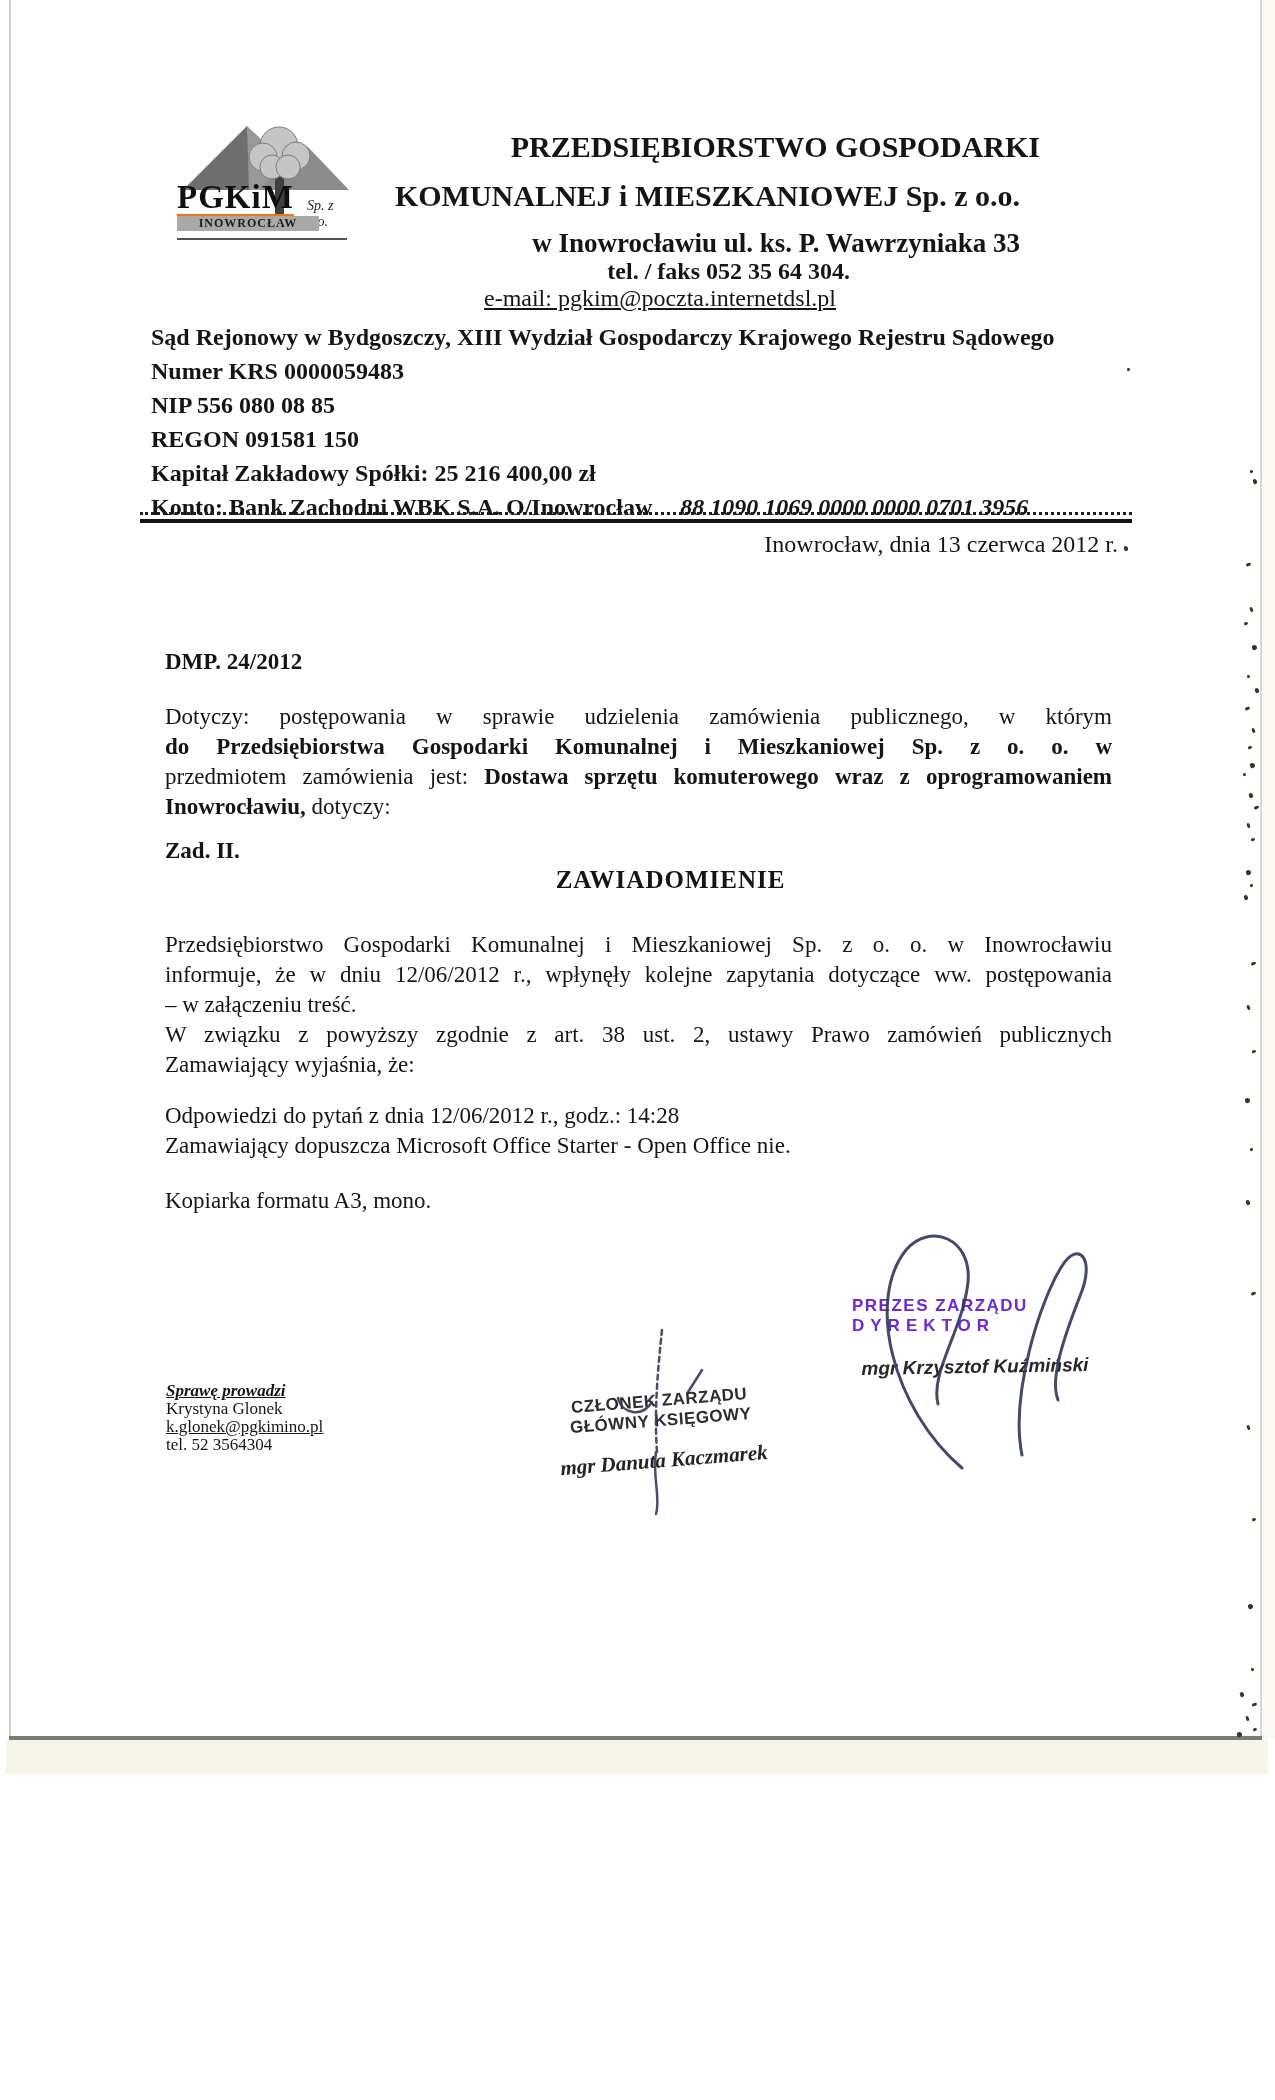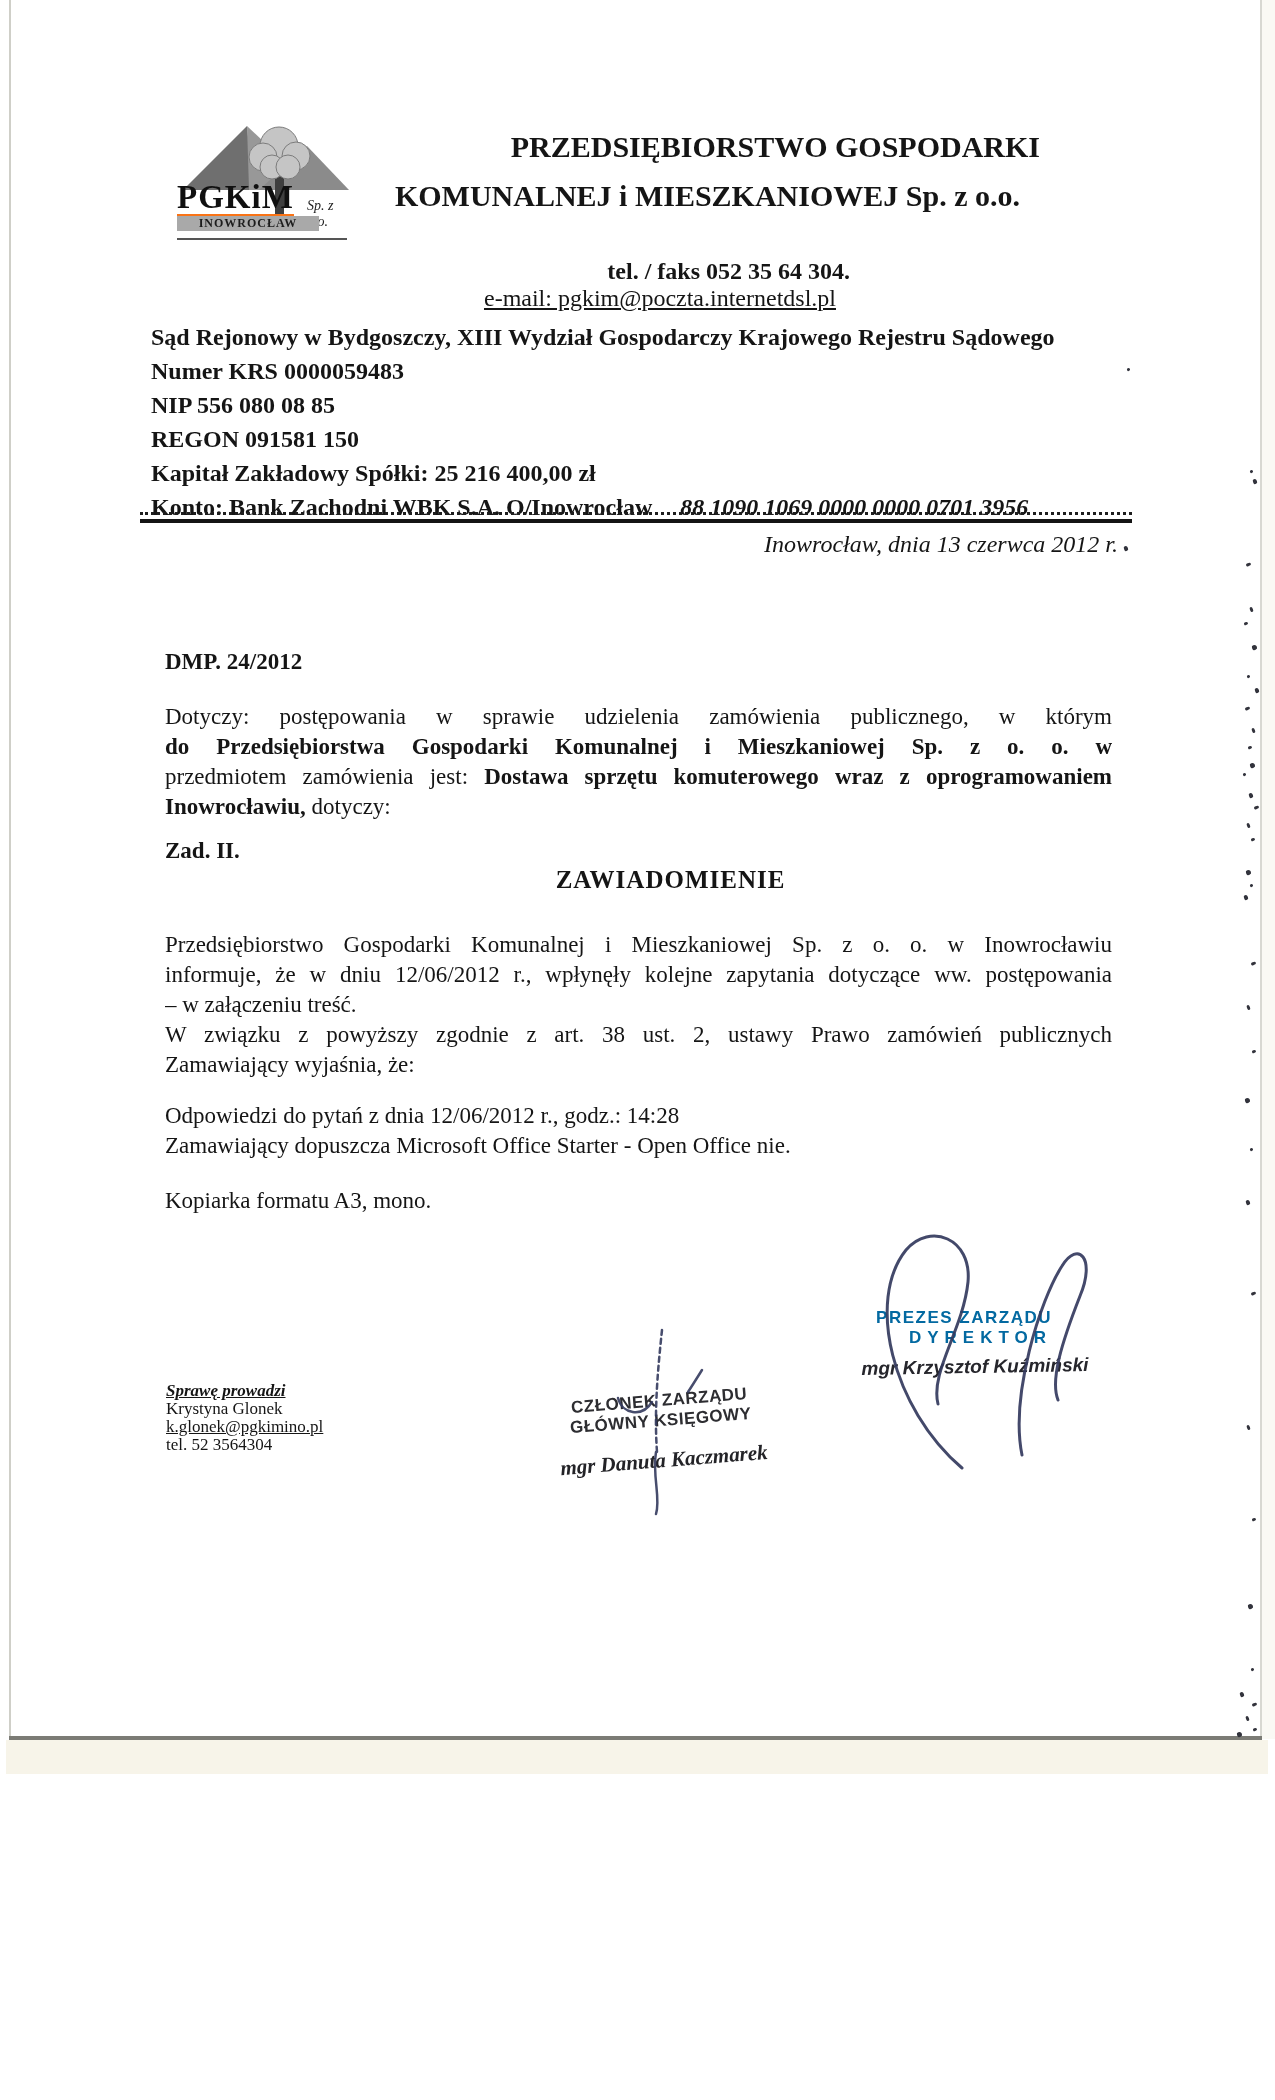--- a/index.html
+++ b/index.html
@@ -27,41 +27,41 @@
   .lh2{left:380px;top:179px;width:640px;font-size:30px;}
   .lh3{left:380px;top:228px;width:640px;font-size:27px;}
   .lh4{left:380px;top:258px;width:470px;font-size:24px;}
   .lh-email{left:380px;top:285px;width:560px;font-size:24px;font-weight:normal;text-align:center;text-decoration:underline;}
   
   .info{left:151px;top:320px;width:990px;font-weight:bold;font-size:24px;line-height:34px;}
   .acct-num{margin-left:28px;font-style:italic;}
   
   .rule-dotted{left:140px;top:512px;width:992px;height:0;border-top:3px dotted #1e1e1e;}
   .rule-solid{left:140px;top:519px;width:992px;height:4px;background:#141414;}
-  .dateline{left:600px;top:531px;width:518px;text-align:right;font-size:24px;font-style:italic;}
+  .dateline{left:600px;top:531px;width:518px;text-align:right;font-size:24px;}
   
   .ref{left:165px;top:649px;font-weight:bold;font-size:23px;}
   .block{left:165px;width:947px;font-size:23px;line-height:30px;}
   .subject{top:702px;}
   .bodytxt{top:930px;}
   .jline{height:30px;overflow:hidden;}
   .fill{text-align:justify;}
   .fill::after{content:"";display:inline-block;width:100%;height:0;}
   .task{left:165px;top:838px;font-weight:bold;font-size:23px;}
   .heading{left:165px;top:866px;width:947px;text-align:center;text-indent:64px;
            font-weight:bold;font-size:25px;letter-spacing:1px;}
   .ans1{top:1101px;} .ans2{top:1186px;}
   
   .contact{left:166px;top:1382px;font-size:17px;line-height:18px;}
   .contact-header{font-weight:bold;font-style:italic;text-decoration:underline;}
   .contact-email{text-decoration:underline;}
   
-  .stamp-pres{left:852px;top:1296px;width:200px;text-align:right;
+  .stamp-pres{left:852px;top:1296px;width:200px;text-align:left;
               font-family:"Liberation Sans","DejaVu Sans",sans-serif;
-              font-weight:bold;font-size:17px;line-height:20px;color:#0369a1;margin-top:12px;}
+              font-weight:bold;font-size:17px;line-height:20px;color:#6d28d9;}
   .stamp-pres .sp2{letter-spacing:6px;}
   .stamp-pres .sp1{letter-spacing:1.5px;}
   .name-pres{left:845px;top:1356px;width:260px;text-align:center;transform:rotate(-1deg);
              font-family:"Liberation Sans","DejaVu Sans",sans-serif;
              font-style:italic;font-weight:bold;font-size:19px;color:#26262c;}
   .stamp-board{left:548px;top:1391px;width:224px;text-align:center;transform:rotate(-4.5deg);
                font-family:"Liberation Sans","DejaVu Sans",sans-serif;
                font-weight:bold;font-size:17px;line-height:20px;letter-spacing:0.5px;color:#2d2d31;}
   .name-board{left:548px;top:1448px;width:232px;text-align:center;transform:rotate(-4.5deg);
               font-style:italic;font-weight:bold;font-size:21px;color:#232327;}
@@ -94,20 +94,21 @@
       </g>
     </svg>
     <div class="logo-acronym">PGKiM</div>
     <div class="logo-suffix">Sp. z o.o.</div>
     <div class="logo-citybar">INOWROCŁAW</div>
     <div class="logo-rule"></div>
   </div>
 
   <div class="abs lh lh1">PRZEDSIĘBIORSTWO GOSPODARKI</div>
   <div class="abs lh lh2">KOMUNALNEJ i MIESZKANIOWEJ Sp. z o.o.</div>
+  <div class="abs lh lh3">w Inowrocławiu ul. ks. P. Wawrzyniaka 33</div>
   <div class="abs lh lh4">tel. / faks 052 35 64 304.</div>
   <div class="abs lh-email">e-mail: pgkim@poczta.internetdsl.pl</div>
 
   <div class="abs info">
     <div>Sąd Rejonowy w Bydgoszczy, XIII Wydział Gospodarczy Krajowego Rejestru Sądowego</div>
     <div>Numer KRS 0000059483</div>
     <div>NIP 556 080 08 85</div>
     <div>REGON 091581 150</div>
     <div>Kapitał Zakładowy Spółki: 25 216 400,00 zł</div>
     <div>

